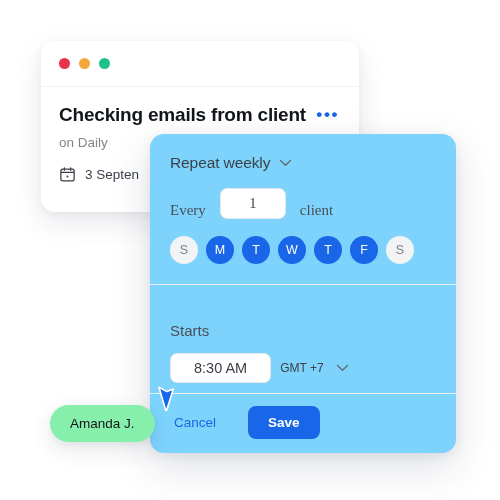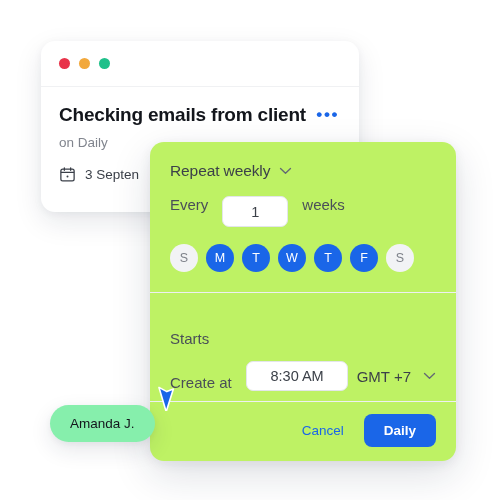--- a/index.html
+++ b/index.html
@@ -109,23 +109,23 @@
     width: 17px;
     height: 17px;
     display: block;
     flex: none;
   }
 
   
   .repeat-dialog {
     position: absolute;
     left: 150px;
-    top: 142px;
+    top: 134px;
     width: 306px;
-    background: #bef264;
+    background: #7dd3fc;
     border-radius: 14px;
     box-shadow: 0 14px 40px rgba(23, 33, 61, 0.14),
                 0 3px 12px rgba(23, 33, 61, 0.07);
     overflow: hidden;
     z-index: 5;
   }
 
   .dlg-section {
     padding: 0 20px;
   }
@@ -150,23 +150,24 @@
 
   .chev {
     width: 13px;
     height: 8px;
     display: block;
     flex: none;
   }
 
   .every-row {
     display: flex;
-    align-items: flex-start;
+    align-items: flex-end;
     gap: 14px;
     padding-top: 16px;
+    font-family: Liberation Serif, serif;
   }
   .every-row .lbl {
     font-size: 15px;
     color: #4a4f58;
   }
   .num-box {
     width: 66px;
     height: 31px;
     border: 1px solid #e3e6ea;
     border-radius: 7px;
@@ -236,30 +237,29 @@
     background: #ffffff;
     padding: 6px 23px;
     font-size: 14.5px;
     color: #3c4149;
     cursor: text;
   }
   .tz {
     display: flex;
     align-items: center;
     gap: 12px;
-    font-size: 15px;
+    font-size: 12px;
     color: #3c4149;
     cursor: pointer;
   }
 
   .dlg-footer {
     display: flex;
     align-items: center;
-    justify-content: flex-end;
-    gap: 16px;
+    gap: 28px;
     padding: 12px 20px 14px 20px;
   }
   .btn-cancel {
     background: none;
     border: none;
     color: #1a66e8;
     font-size: 13.5px;
     font-weight: 500;
     font-family: inherit;
     cursor: pointer;
@@ -349,21 +349,21 @@
         <span>
           <svg class="chev" viewBox="0 0 14 9" fill="none" stroke="#646a73" stroke-width="1.5" stroke-linecap="round" stroke-linejoin="round">
             <path d="M1.4 1.6 L7 7 L12.6 1.6"></path>
           </svg>
         </span>
       </div>
 
       <div class="every-row">
         <span class="lbl">Every</span>
         <div class="num-box">1</div>
-        <span class="lbl">weeks</span>
+        <span class="lbl">client</span>
       </div>
 
       <div class="days-row">
         <div class="day off">S</div>
         <div class="day on">M</div>
         <div class="day on">T</div>
         <div class="day on">W</div>
         <div class="day on">T</div>
         <div class="day on">F</div>
         <div class="day off">S</div>
@@ -372,40 +372,39 @@
 
     <div class="dlg-divider"></div>
 
     <div class="dlg-section">
 
       <div class="field-row starts-row">
         <span class="f-label">Starts</span>
       </div>
 
       <div class="field-row create-row">
-        <span class="f-label">Create at</span>
         <span class="f-value">
           <span class="time-box">8:30 AM</span>
           <span class="tz">
             <span>GMT +7</span>
             <span>
               <svg class="chev" viewBox="0 0 14 9" fill="none" stroke="#646a73" stroke-width="1.5" stroke-linecap="round" stroke-linejoin="round">
                 <path d="M1.4 1.6 L7 7 L12.6 1.6"></path>
               </svg>
             </span>
           </span>
         </span>
       </div>
     </div>
 
     <div class="dlg-divider"></div>
 
     <div class="dlg-footer">
       <button class="btn-cancel">Cancel</button>
-      <button class="btn-save">Daily</button>
+      <button class="btn-save">Save</button>
     </div>
   </div>
 
   <span class="cursor">
     <svg viewBox="0 0 26 28" width="26" height="28">
       <path d="M2.5 3.2 L21.5 20.0 L12.6 20.6 L8.4 26.2 Z" fill="#1a66e8" stroke="#ffffff" stroke-width="1.6" stroke-linejoin="round" transform="rotate(-148 13 14)"></path>
     </svg>
   </span>
 
   <div class="name-pill">Amanda J.</div>

